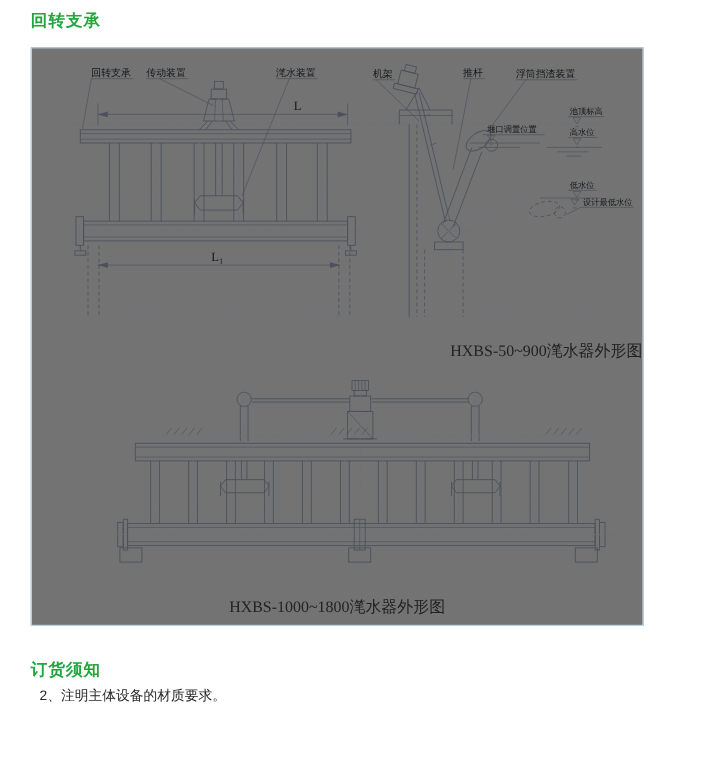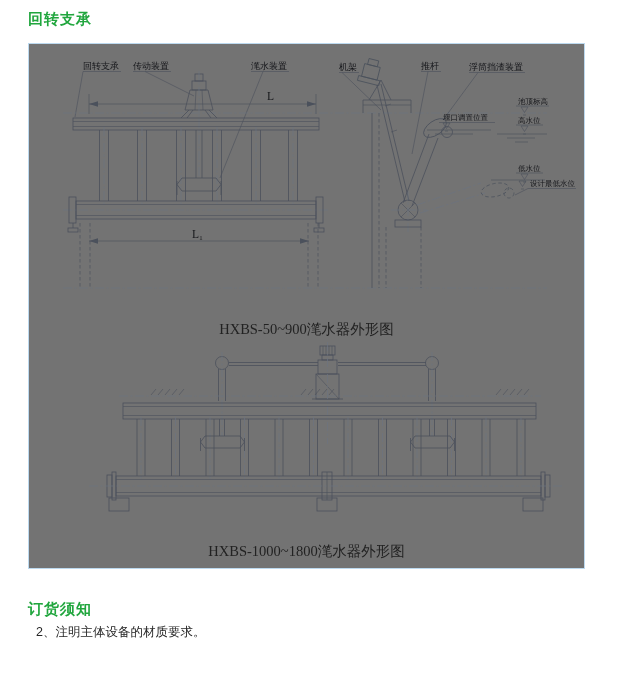--- a/index.html
+++ b/index.html
@@ -24,21 +24,21 @@
     border:1px solid #bcd9ef;
     box-sizing:border-box;
   }
   .panel svg{position:absolute;left:0;top:0;}
   .fig-caption{
     position:absolute;left:0;width:100%;
     text-align:center;
     font-family:"Liberation Serif",serif;
     font-size:14.5px;color:#222;
   }
-  #cap1{top:276px;}
+  #cap1{top:266px;text-align:right;}
   #cap2{top:498px;}
   .notes{
     position:absolute;left:36px;top:623px;width:580px;
     font-size:12.5px;color:#262626;line-height:19.5px;
   }
   .notes div{white-space:nowrap;}
   
   .s{stroke:#4b515c;stroke-width:0.8;fill:none;}
   .sl{stroke:#4b515c;stroke-width:0.6;fill:none;}
   .dsh{stroke:#4b515c;stroke-width:0.7;fill:none;stroke-dasharray:3.5 2.5;}

